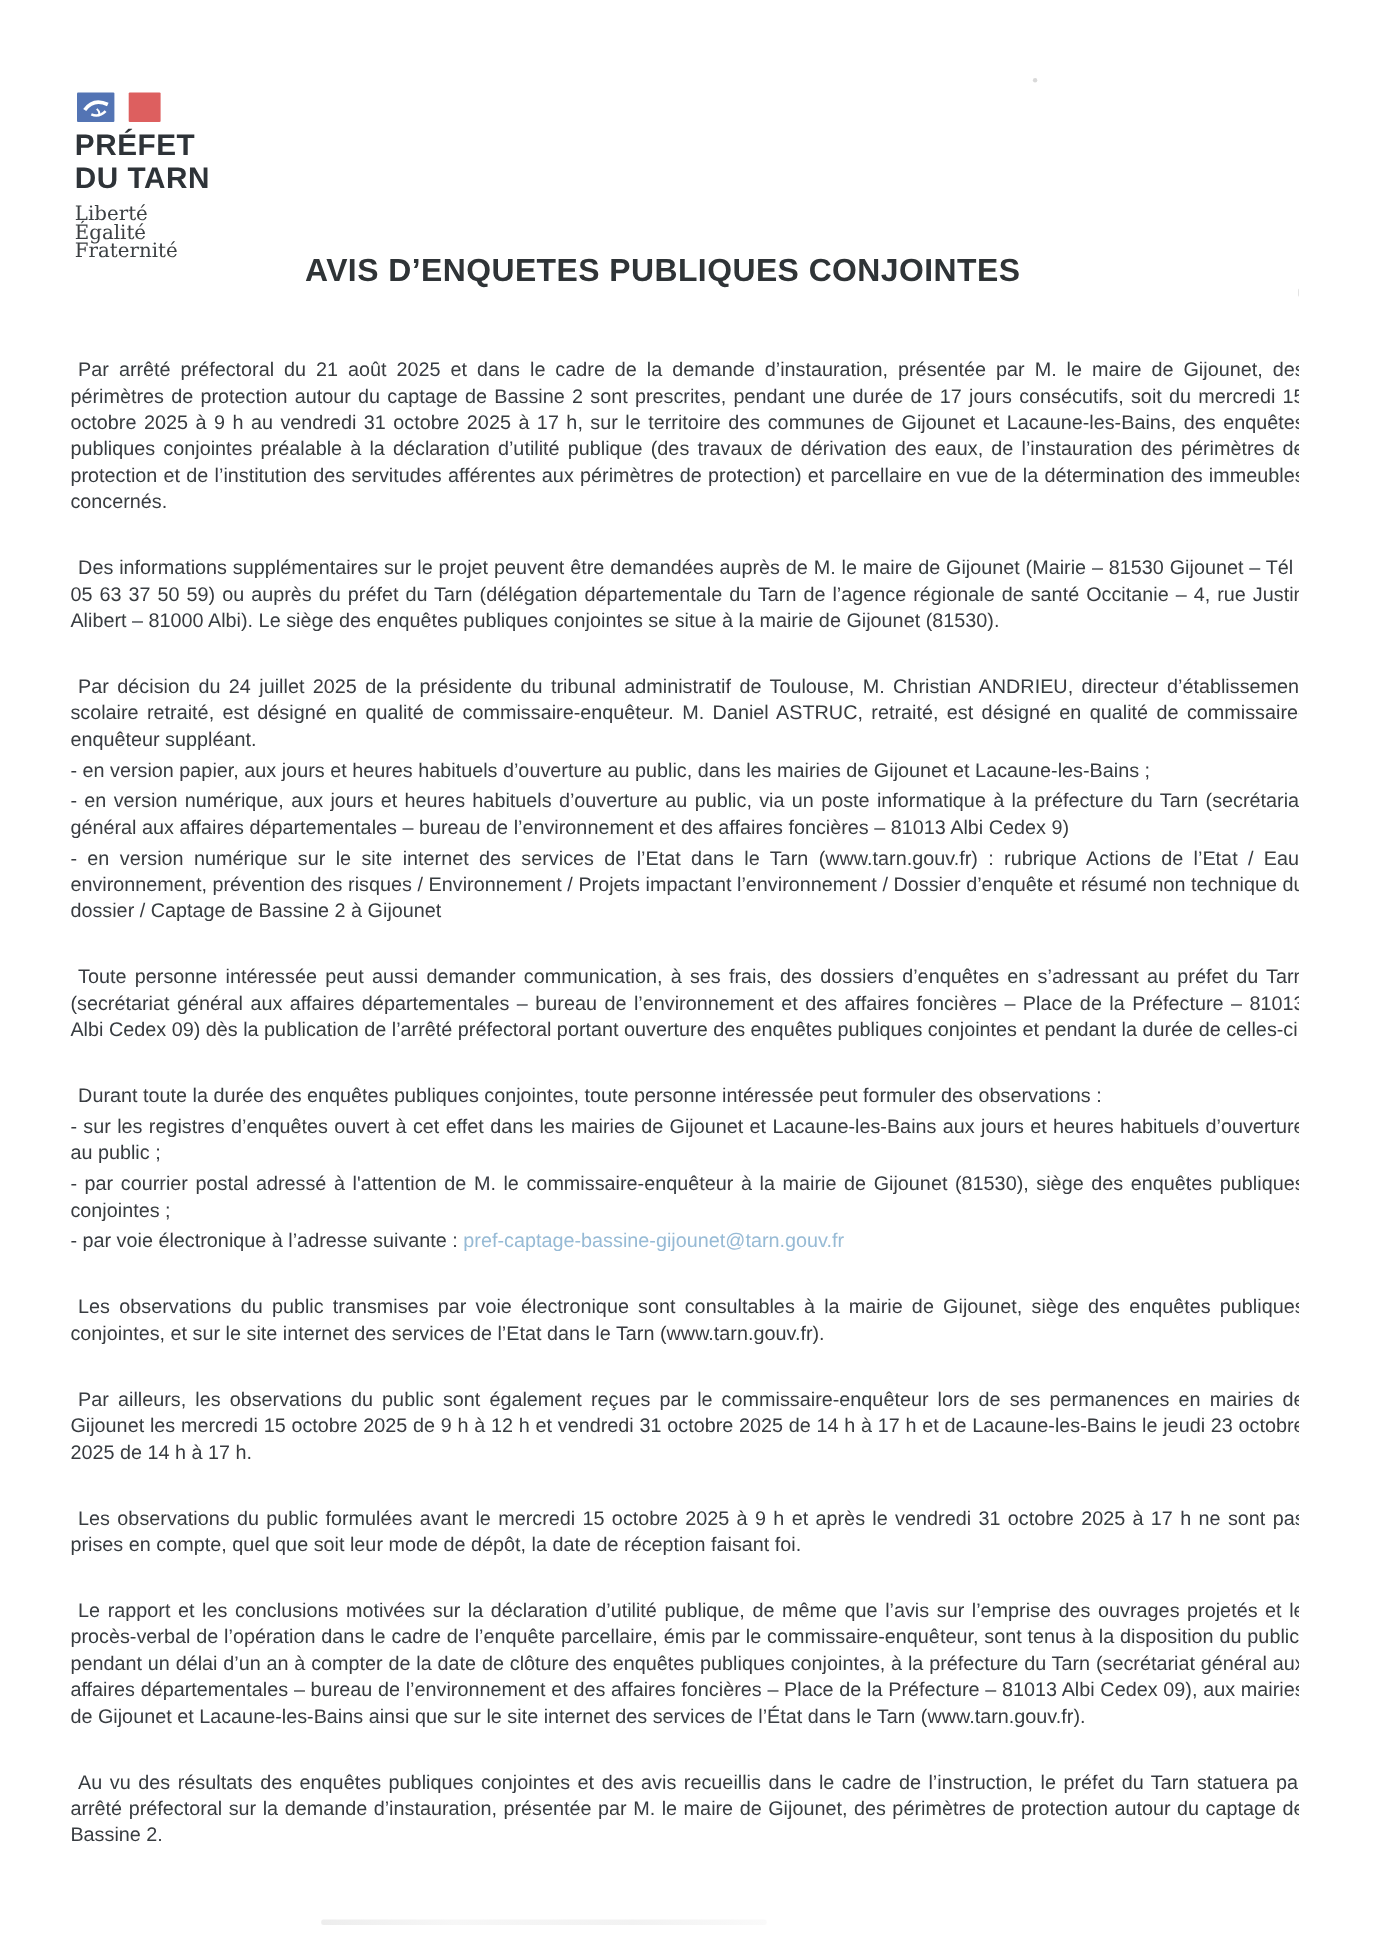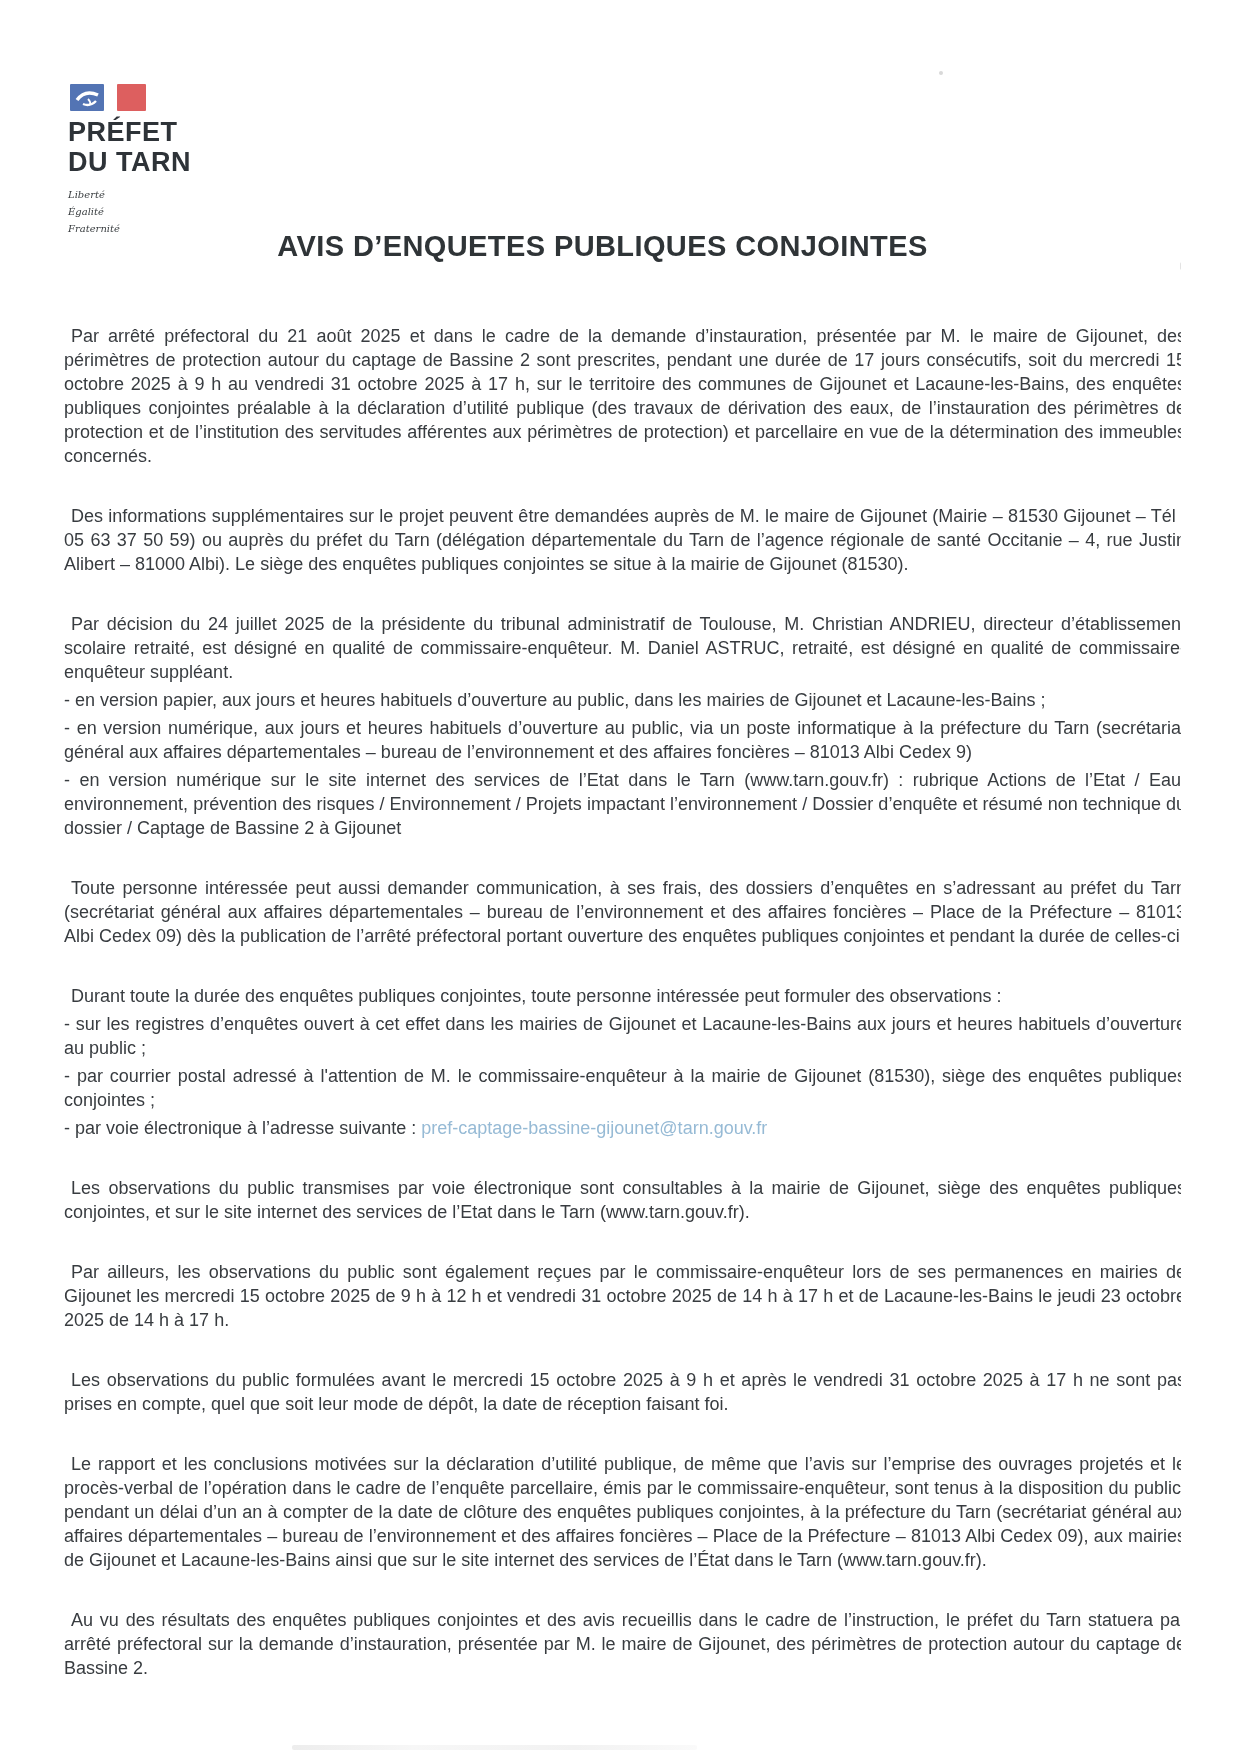--- a/index.html
+++ b/index.html
@@ -22,22 +22,21 @@
   .gov-name {
     font-weight: bold;
     font-size: 27px;
     line-height: 30px;
     letter-spacing: 0.5px;
     color: #2e3338;
   }
   .motto {
     margin-top: 9px;
     font-family: "DejaVu Serif", serif;
-    font-style: italic;
-    font-size: 10px;
+    font-size: 18px;
     line-height: 17px;
     color: #3c4043;
   }
 
   
   .doc-title {
     position: absolute;
     top: 230px;
     left: 12px;
     width: 100%;

